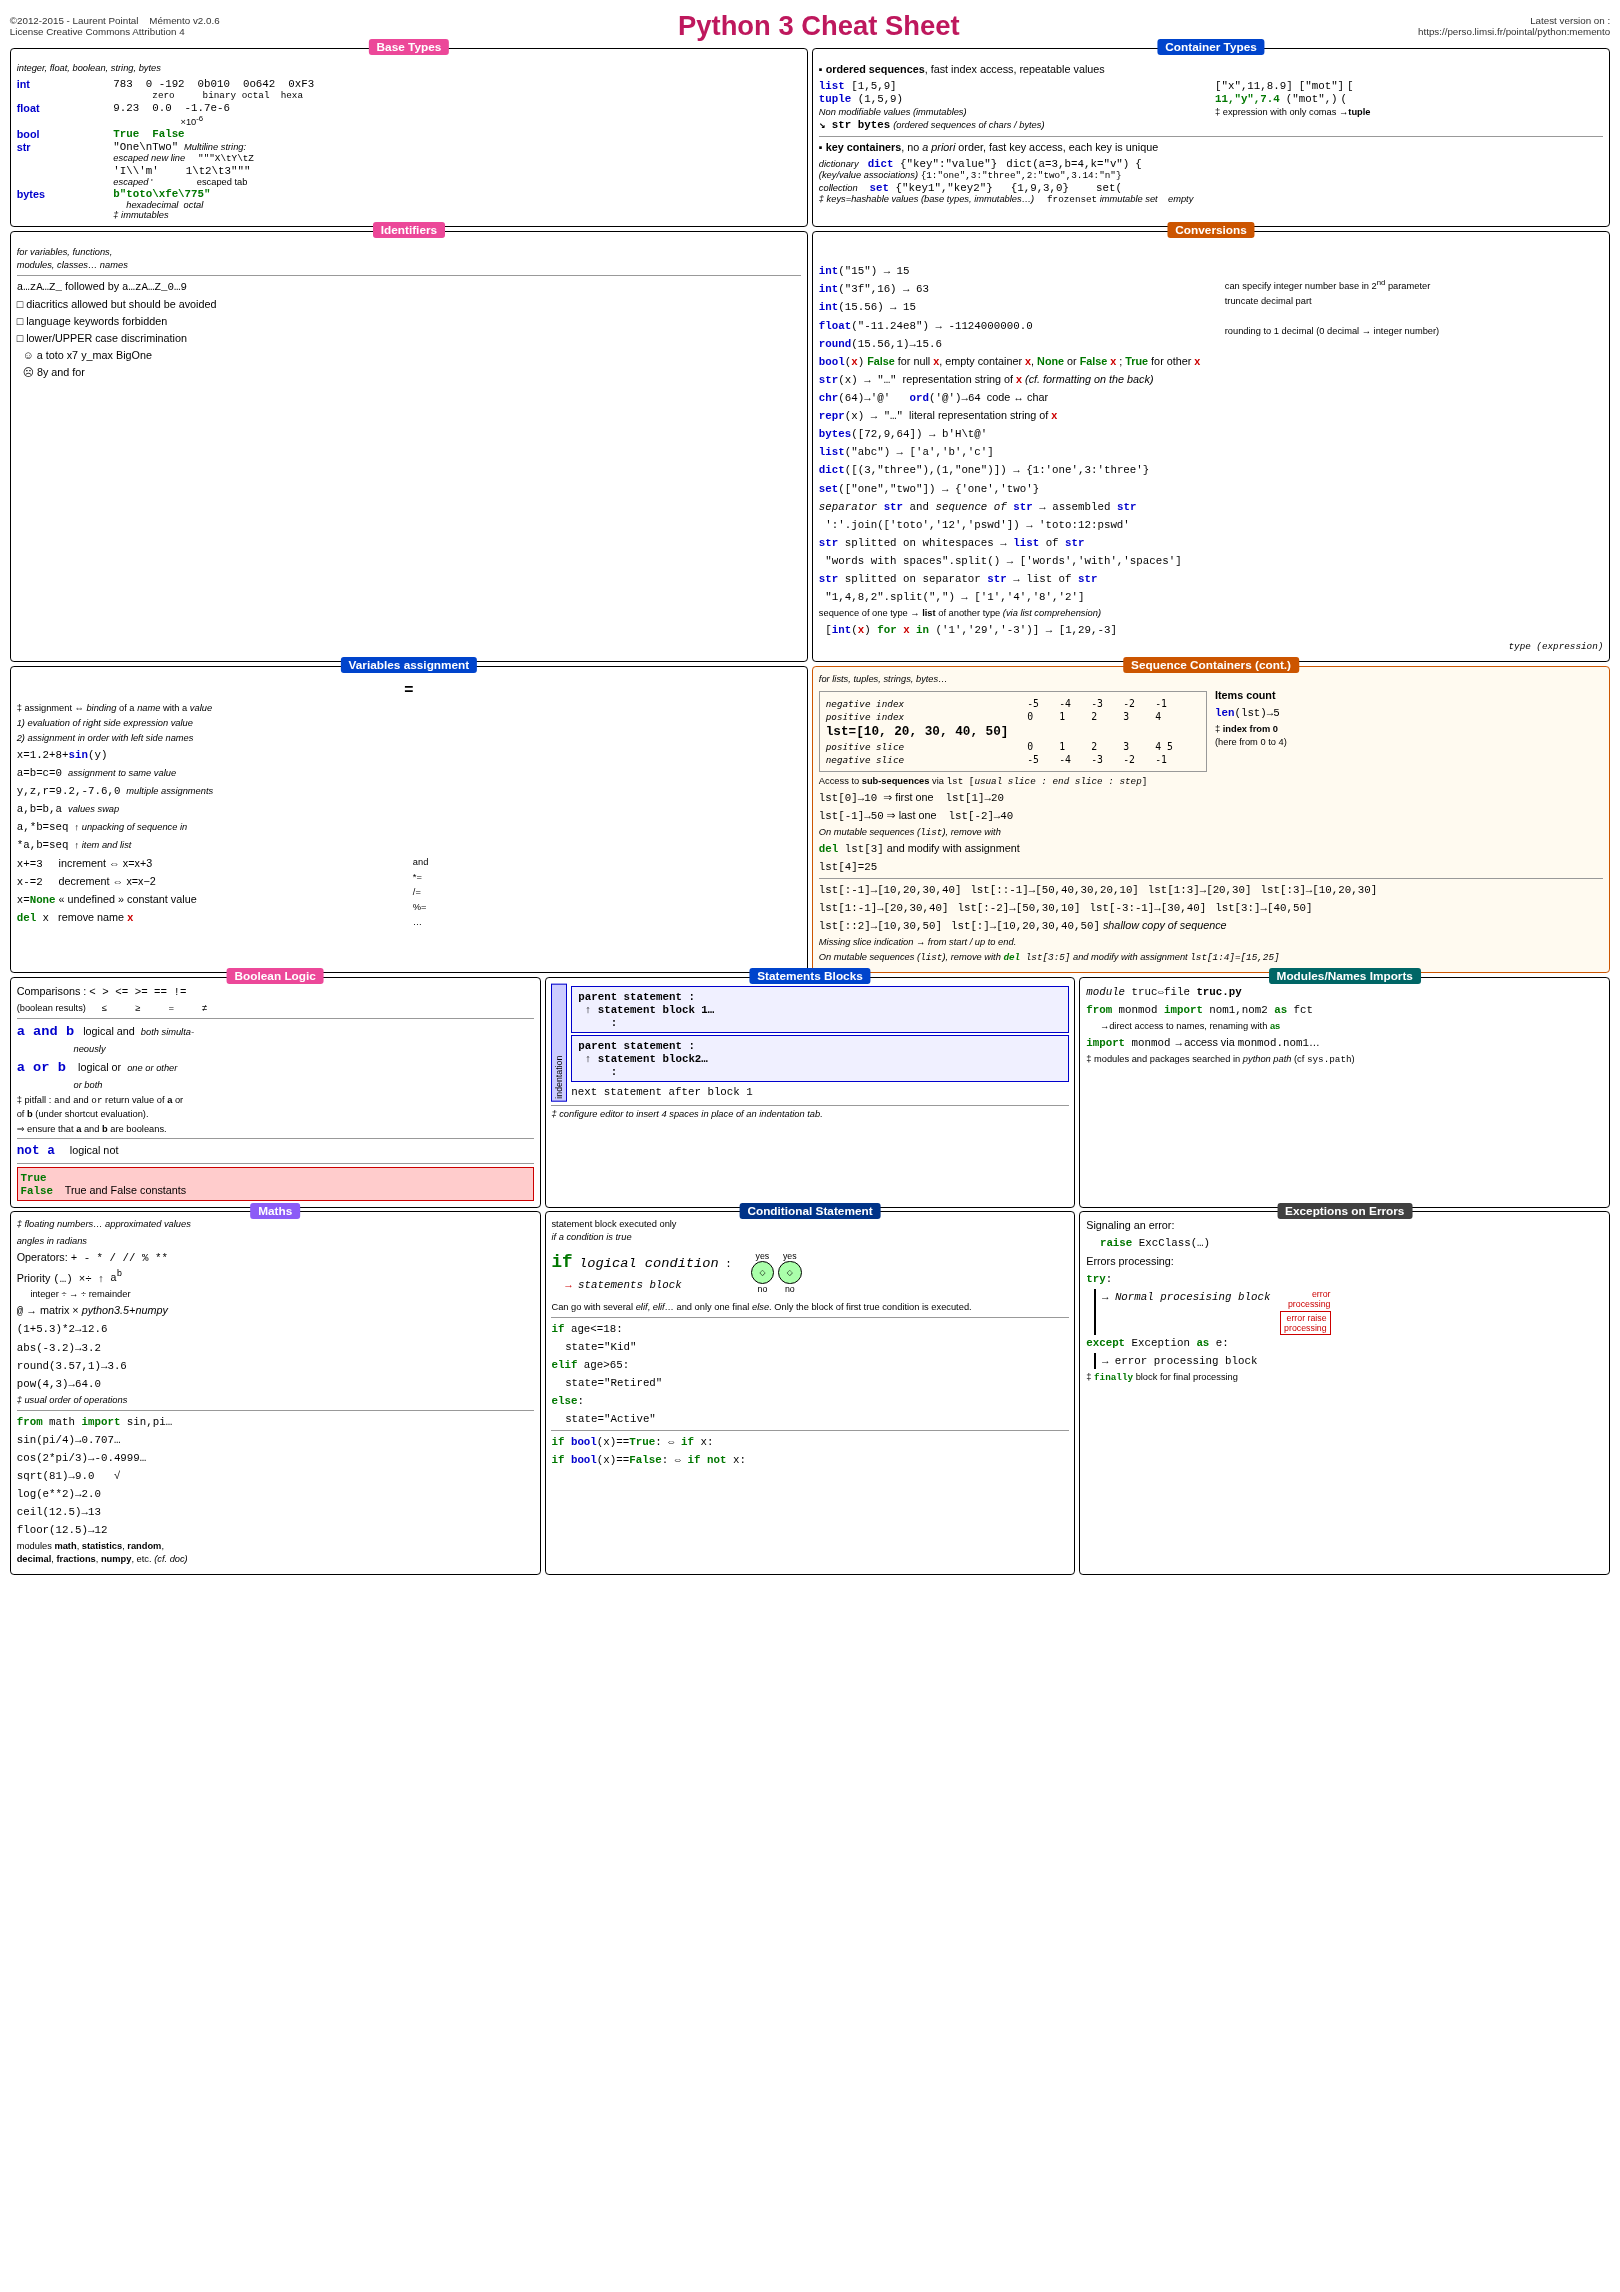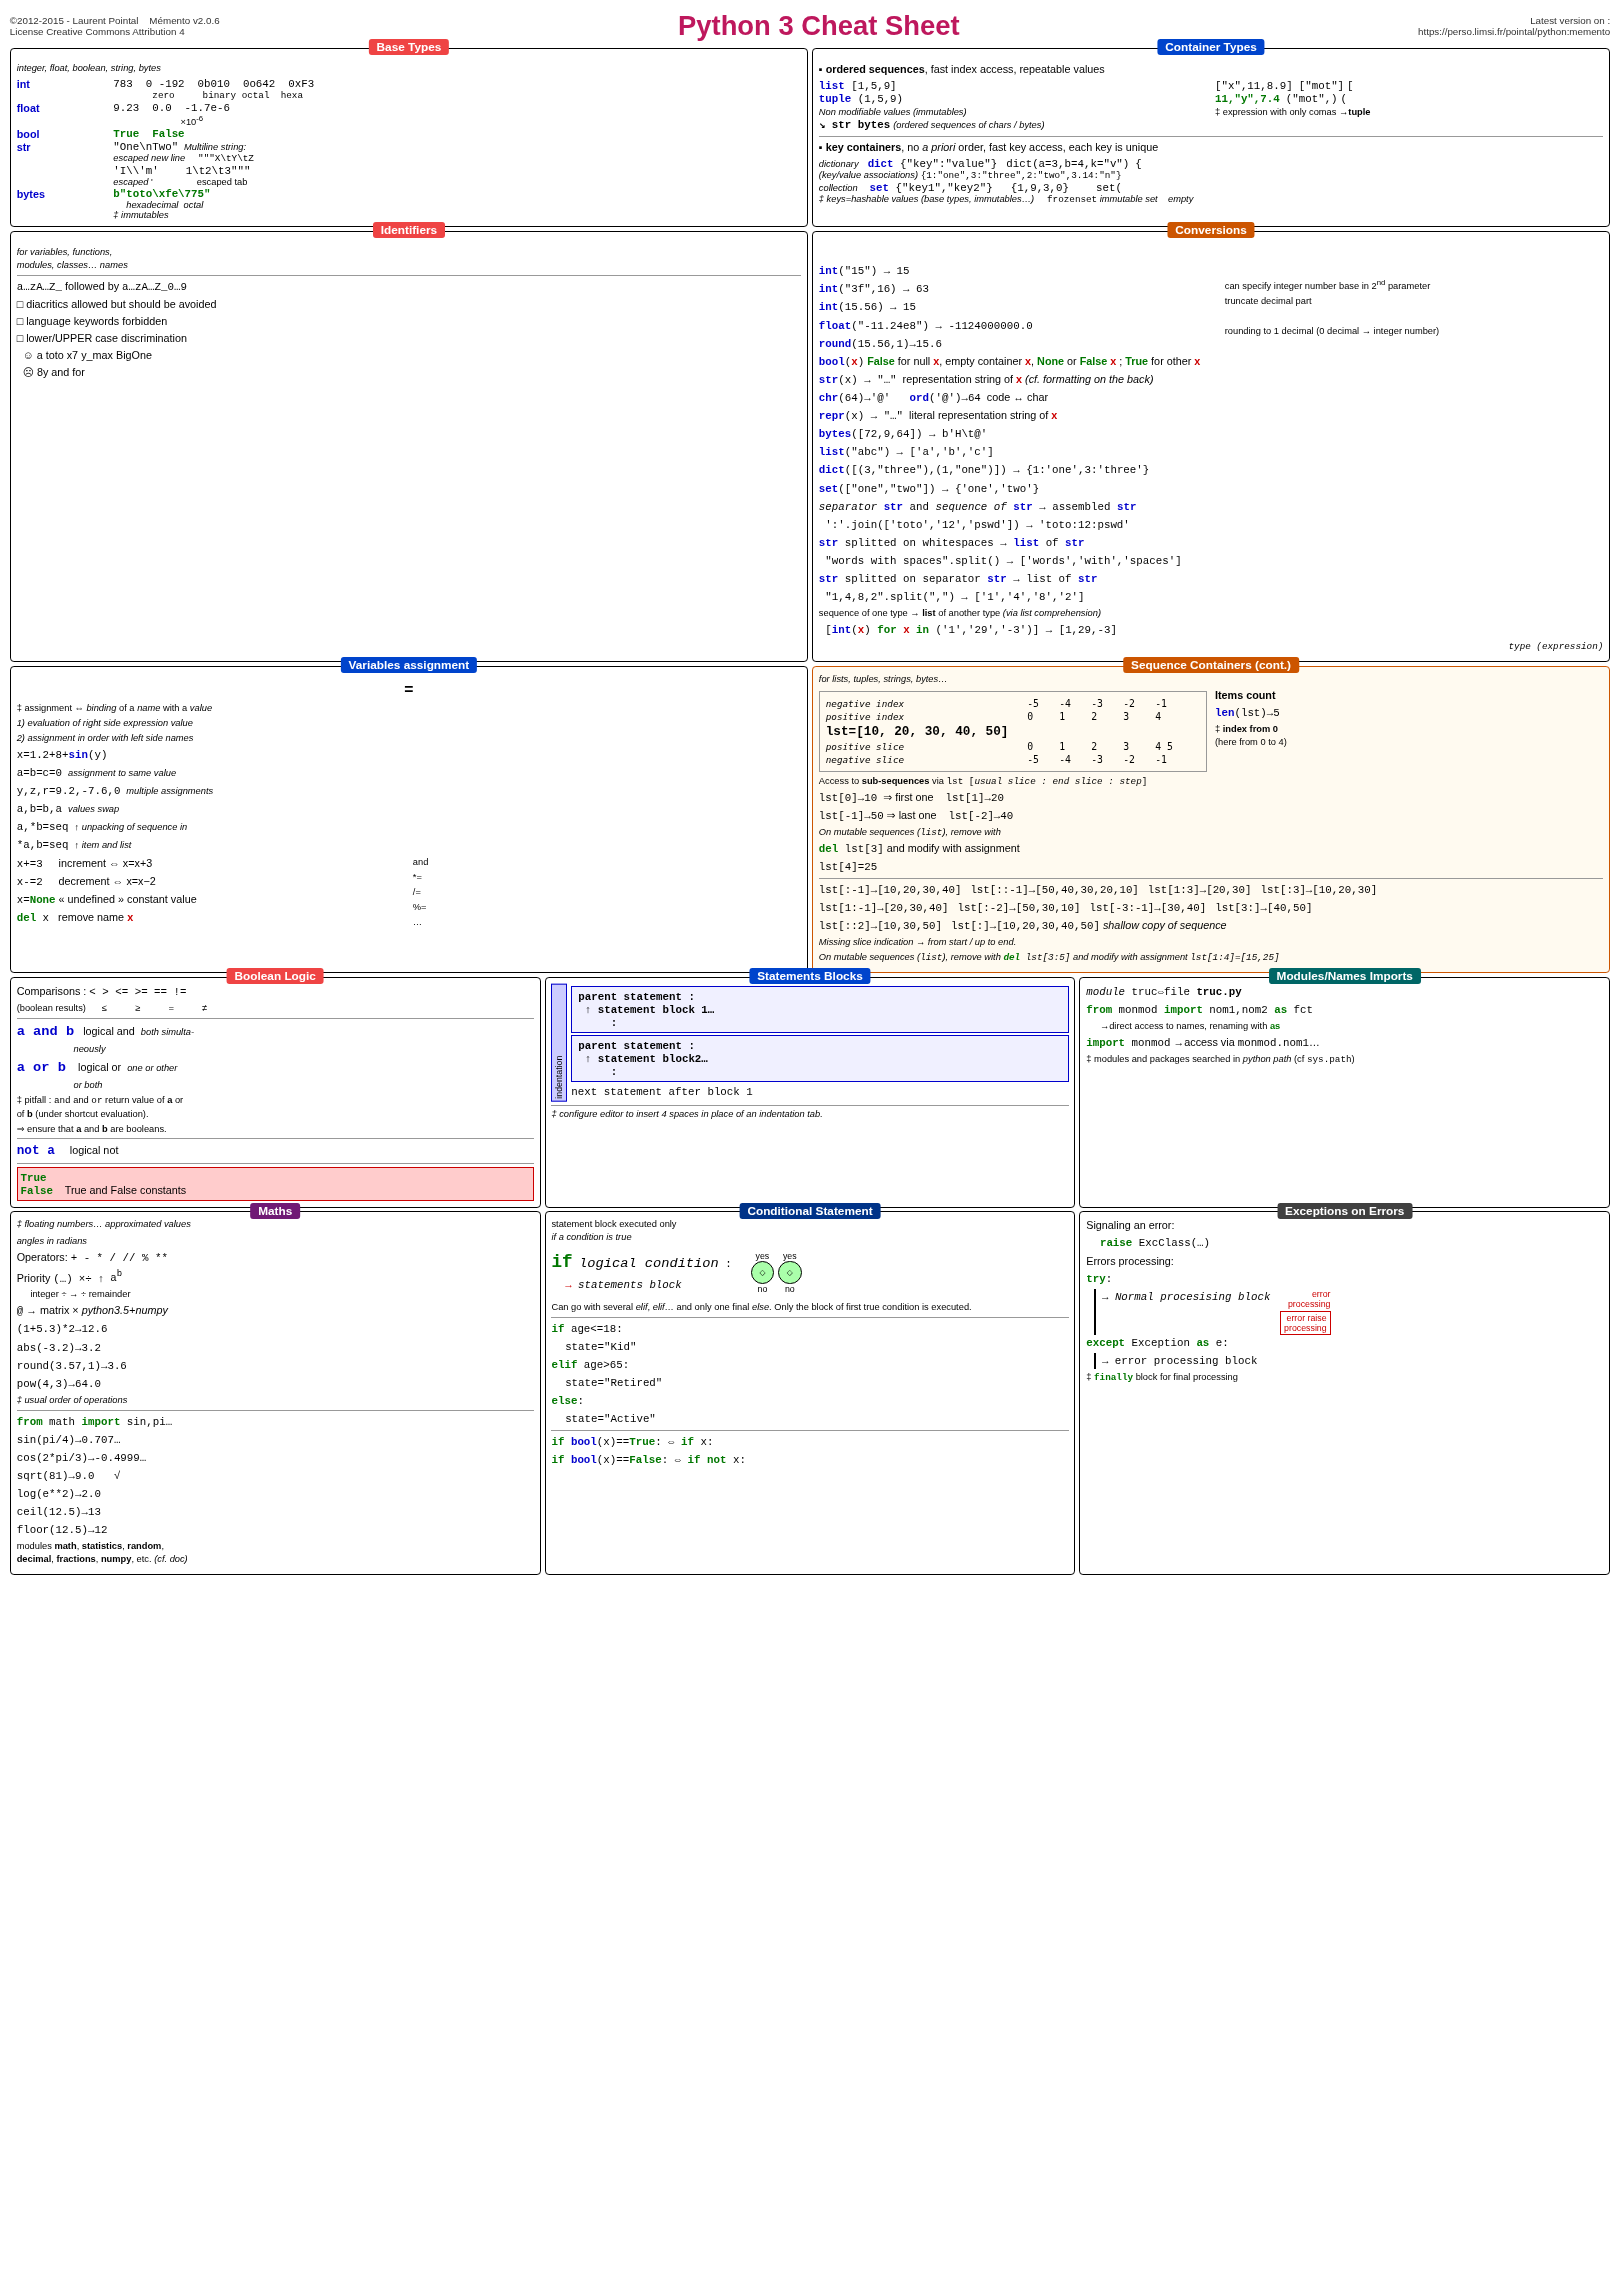--- a/index.html
+++ b/index.html
@@ -35,26 +35,26 @@
       left: 50%;
       transform: translateX(-50%);
       background: #333;
       color: #fff;
       font-weight: bold;
       font-size: 11.8px;
       padding: 1px 7.8px;
       border-radius: 2.9px;
       white-space: nowrap;
     }
-    .section-title.green { background: #ef4444; }
+    .section-title.green { background: #ec4899; }
     .section-title.blue { background: #0044cc; }
     .section-title.orange { background: #cc5500; }
     .section-title.teal { background: #006666; }
     .section-title.darkred { background: #404040; }
-    .section-title.brown { background: #701a75; }
+    .section-title.brown { background: #8b5cf6; }
     .section-title.darkblue { background: #003388; }
 
     code, .mono { font-family: 'Courier New', monospace; }
     .kw-blue { color: #0000cc; font-weight: bold; }
     .kw-green { color: #007700; font-weight: bold; }
     .kw-red { color: #cc0000; font-weight: bold; }
 
     
     .base-types { grid-column: 1; padding-top: 13.7px; }
     .base-types table { width: 100%; border-collapse: collapse; }

